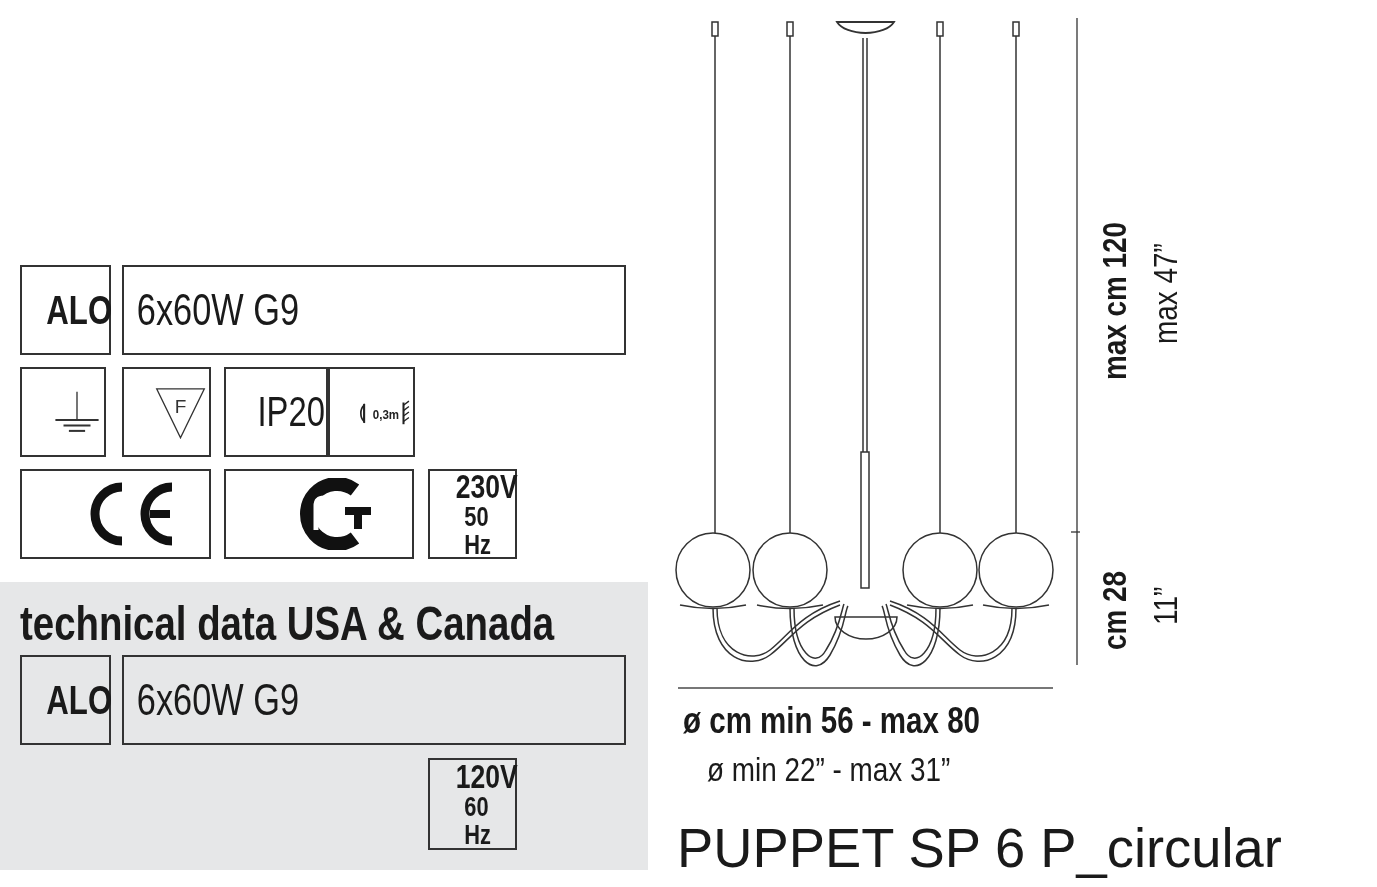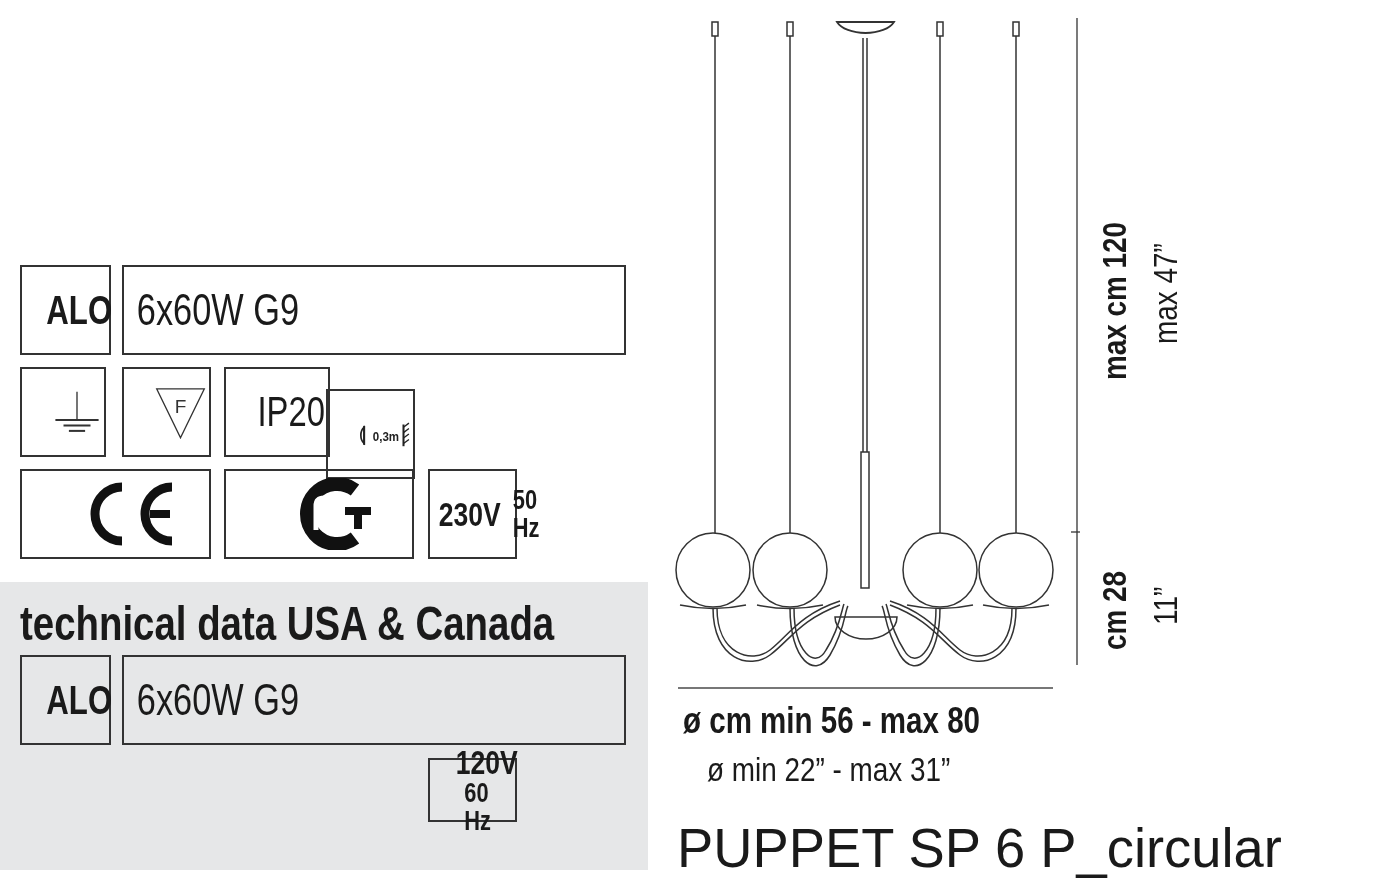--- a/index.html
+++ b/index.html
@@ -31,21 +31,21 @@
 </div>
 <div class="box" style="left:122px;top:367px;width:89px;height:90px;">
   <svg width="84" height="84" viewBox="0 0 84 84">
     <polygon points="7,8 77,8 42,80" fill="none" stroke="#333" stroke-width="2"></polygon>
     <text x="42" y="44" font-size="28" text-anchor="middle" font-family="Liberation Sans, sans-serif" fill="#333">F</text>
   </svg>
 </div>
 <div class="box" style="left:224px;top:367px;width:106px;height:90px;text-align:right;">
   <span class="cond" style="font-size:42px;">IP20</span>
 </div>
-<div class="box" style="left:326px;top:367px;width:89px;height:90px;margin-top:22px;">
+<div class="box" style="left:326px;top:367px;width:89px;height:90px;">
   <svg width="84" height="84" viewBox="0 0 84 84">
     <path d="M12 32 A10 14 0 0 0 12 56 Z" fill="none" stroke="#222" stroke-width="2.5"></path>
     <line x1="12" y1="30" x2="12" y2="58" stroke="#222" stroke-width="3"></line>
     <text x="46" y="52" font-size="20" font-weight="bold" text-anchor="middle" font-family="Liberation Sans, sans-serif" fill="#222" transform="scale(0.85,1) translate(6,0)">0,3m</text>
     <line x1="70" y1="28" x2="70" y2="60" stroke="#222" stroke-width="3"></line>
     <line x1="70" y1="32" x2="78" y2="26" stroke="#222" stroke-width="2"></line>
     <line x1="70" y1="40" x2="78" y2="34" stroke="#222" stroke-width="2"></line>
     <line x1="70" y1="48" x2="78" y2="42" stroke="#222" stroke-width="2"></line>
     <line x1="70" y1="56" x2="78" y2="50" stroke="#222" stroke-width="2"></line>
   </svg>
@@ -59,34 +59,34 @@
   </svg>
 </div>
 <div class="box" style="left:224px;top:469px;width:190px;height:90px;">
   <svg width="100" height="72" viewBox="0 0 100 72">
     <path d="M72 12 A30 30 0 1 0 72 60" fill="none" stroke="#111" stroke-width="14"></path>
     <path d="M33 52 L33 28 Q33 20 41 20 Q49 20 49 28 Q49 36 41 36 L36 36" fill="none" stroke="#fff" stroke-width="5"></path>
     <rect x="62" y="29" width="26" height="8" fill="#111"></rect>
     <rect x="71" y="29" width="8" height="22" fill="#111"></rect>
   </svg>
 </div>
-<div class="box" style="left:428px;top:469px;width:89px;height:90px;flex-direction:row;line-height:1;">
+<div class="box" style="left:428px;top:469px;width:89px;height:90px;flex-direction:column;line-height:1;">
   <span class="cond bold" style="font-size:34px;">230V</span>
   <span class="cond bold" style="font-size:28px;">50 Hz</span>
 </div>
 
 <div class="panel"></div>
 <div class="abs bold" style="left:20px;top:596px;font-size:48px;transform:scaleX(0.8);transform-origin:left top;white-space:nowrap;">technical data USA &amp; Canada</div>
 <div class="box" style="left:20px;top:655px;width:91px;height:90px;">
   <span class="cond bold" style="font-size:40px;">ALO</span>
 </div>
 <div class="box" style="left:122px;top:655px;width:504px;height:90px;justify-content:flex-start;">
   <span class="cond" style="font-size:44px;margin-left:-38px;">6x60W G9</span>
 </div>
-<div class="box" style="left:428px;top:758px;width:89px;height:64px;flex-direction:column;line-height:1;">
+<div class="box" style="left:428px;top:758px;width:89px;height:92px;flex-direction:column;line-height:1;">
   <span class="cond bold" style="font-size:34px;">120V</span>
   <span class="cond bold" style="font-size:28px;">60 Hz</span>
 </div>
 
 <svg class="abs" style="left:660px;top:0;" width="420" height="700" viewBox="660 0 420 700">
   <g stroke="#333" fill="none" stroke-width="1.5">
 
     <g>
       <rect x="712" y="22" width="6" height="14"></rect>
         <rect x="787" y="22" width="6" height="14"></rect>

